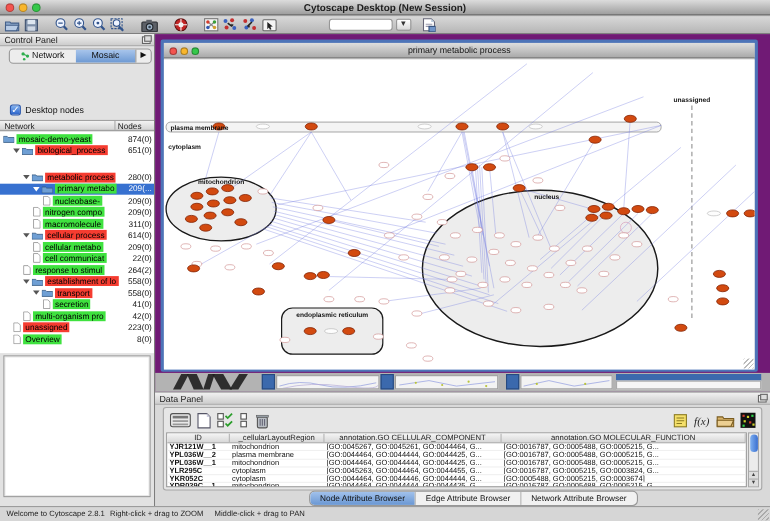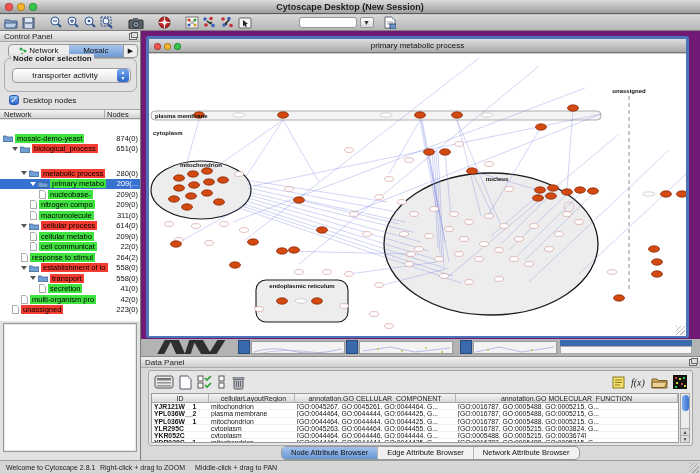--- a/index.html
+++ b/index.html
@@ -44,21 +44,21 @@
   #stepper{width:12px;height:13px;margin-right:1px;border-radius:3px;background:linear-gradient(#74a5ea,#2e66c8);
            color:#fff;font-size:5px;line-height:6px;text-align:center;}
   #cbrow{position:absolute;left:9px;top:64px;display:flex;align-items:center;gap:4px;}
   #cbox{width:10px;height:10px;border-radius:2.5px;border:1px solid #2a58ae;background:linear-gradient(#83b4f2,#2d64ca);
         color:#fff;font-size:9px;line-height:9px;text-align:center;}
   #cblbl{font-size:8px;color:#111;}
   #treehdr{position:absolute;left:0;top:78px;width:140px;height:10px;background:linear-gradient(#f3f3f3,#d4d4d4);
            border-top:1px solid #a2a2a2;border-bottom:1px solid #9a9a9a;display:flex;font-size:7.5px;color:#222;}
   #treehdr .c1{flex:1;padding:0 0 0 4px;}
   #treehdr .c2{width:36px;border-left:1px solid #aaa;padding-left:2px;}
-  #tree{position:absolute;left:0;top:89px;width:140px;height:201px;background:#fff;overflow:hidden;padding-top:13px;}
+  #tree{position:absolute;left:0;top:89px;width:140px;height:201px;background:#fff;overflow:hidden;padding-top:1px;}
   .trow{height:10.5px;display:flex;align-items:center;padding-right:2px;font-size:7.5px;white-space:nowrap;}
   .trow.sel{background:#3771d0;}
   .tarrow{width:0;height:0;border-left:3.5px solid transparent;border-right:3.5px solid transparent;
           border-top:4.5px solid #555;margin-right:2px;flex:none;}
   .trow.sel .tarrow{border-top-color:#fff;}
   .ticon{flex:none;margin-right:2px;display:flex;}
   .chip{padding:0 2px;overflow:hidden;text-overflow:clip;color:#000;flex:0 1 auto;}
   .chip.green{background:#3fe23f;}
   .chip.red{background:#f53c30;}
   .tcount{margin-left:auto;color:#111;flex:none;}
@@ -251,27 +251,20 @@
           <circle cx="3" cy="7" r="1.2" fill="#2fae4f"></circle>
           <line x1="2" y1="2" x2="6" y2="4" stroke="#2fae4f"></line>
         </svg>
       <span>Network</span>
     </div>
     <div class="cptab sel" style="flex:1;">
       <span>Mosaic</span>
     </div>
     <div id="tabarrow">▶</div>
   </div>
-  <div id="groupbox">
-    <span id="grouplbl">Node color selection</span>
-    <div id="dropdown">
-      <span class="v">transporter activity</span>
-      <span id="stepper">▲<br>▼</span>
-    </div>
-  </div>
   <div id="cbrow">
     <span id="cbox">✓</span>
     <span id="cblbl">Desktop nodes</span>
   </div>
   <div id="treehdr">
     <span class="c1">Network</span>
     <span class="c2">Nodes</span>
   </div>
   <div id="tree">
       <div class="trow" style="padding-left: 3px;">
@@ -416,20 +409,29 @@
         <span class="tcount">42(0)</span>
       </div>
       <div class="trow" style="padding-left: 12px;">
         <span class="ticon">
           <svg width="7" height="9">
             <path d="M.5 .5 h4 l2 2 v6 h-6 z" fill="#fff" stroke="#888" stroke-width=".7"></path>
           </svg>
         </span>
         <span class="chip red">unassigned</span>
         <span class="tcount">223(0)</span>
+      </div>
+      <div class="trow" style="padding-left: 12px;">
+        <span class="ticon">
+          <svg width="7" height="9">
+            <path d="M.5 .5 h4 l2 2 v6 h-6 z" fill="#fff" stroke="#888" stroke-width=".7"></path>
+          </svg>
+        </span>
+        <span class="chip green">Overview</span>
+        <span class="tcount">8(0)</span>
       </div>
     </div>
   <div id="birdseye"></div>
 </div>
 
 <div class="abs" id="desktop">
   <div id="netwin">
     <div id="nwtitle">
       <div class="nlight" style="left:5px;background:#f3544f;"></div>
       <div class="nlight" style="left:15px;background:#f8b62d;"></div>

